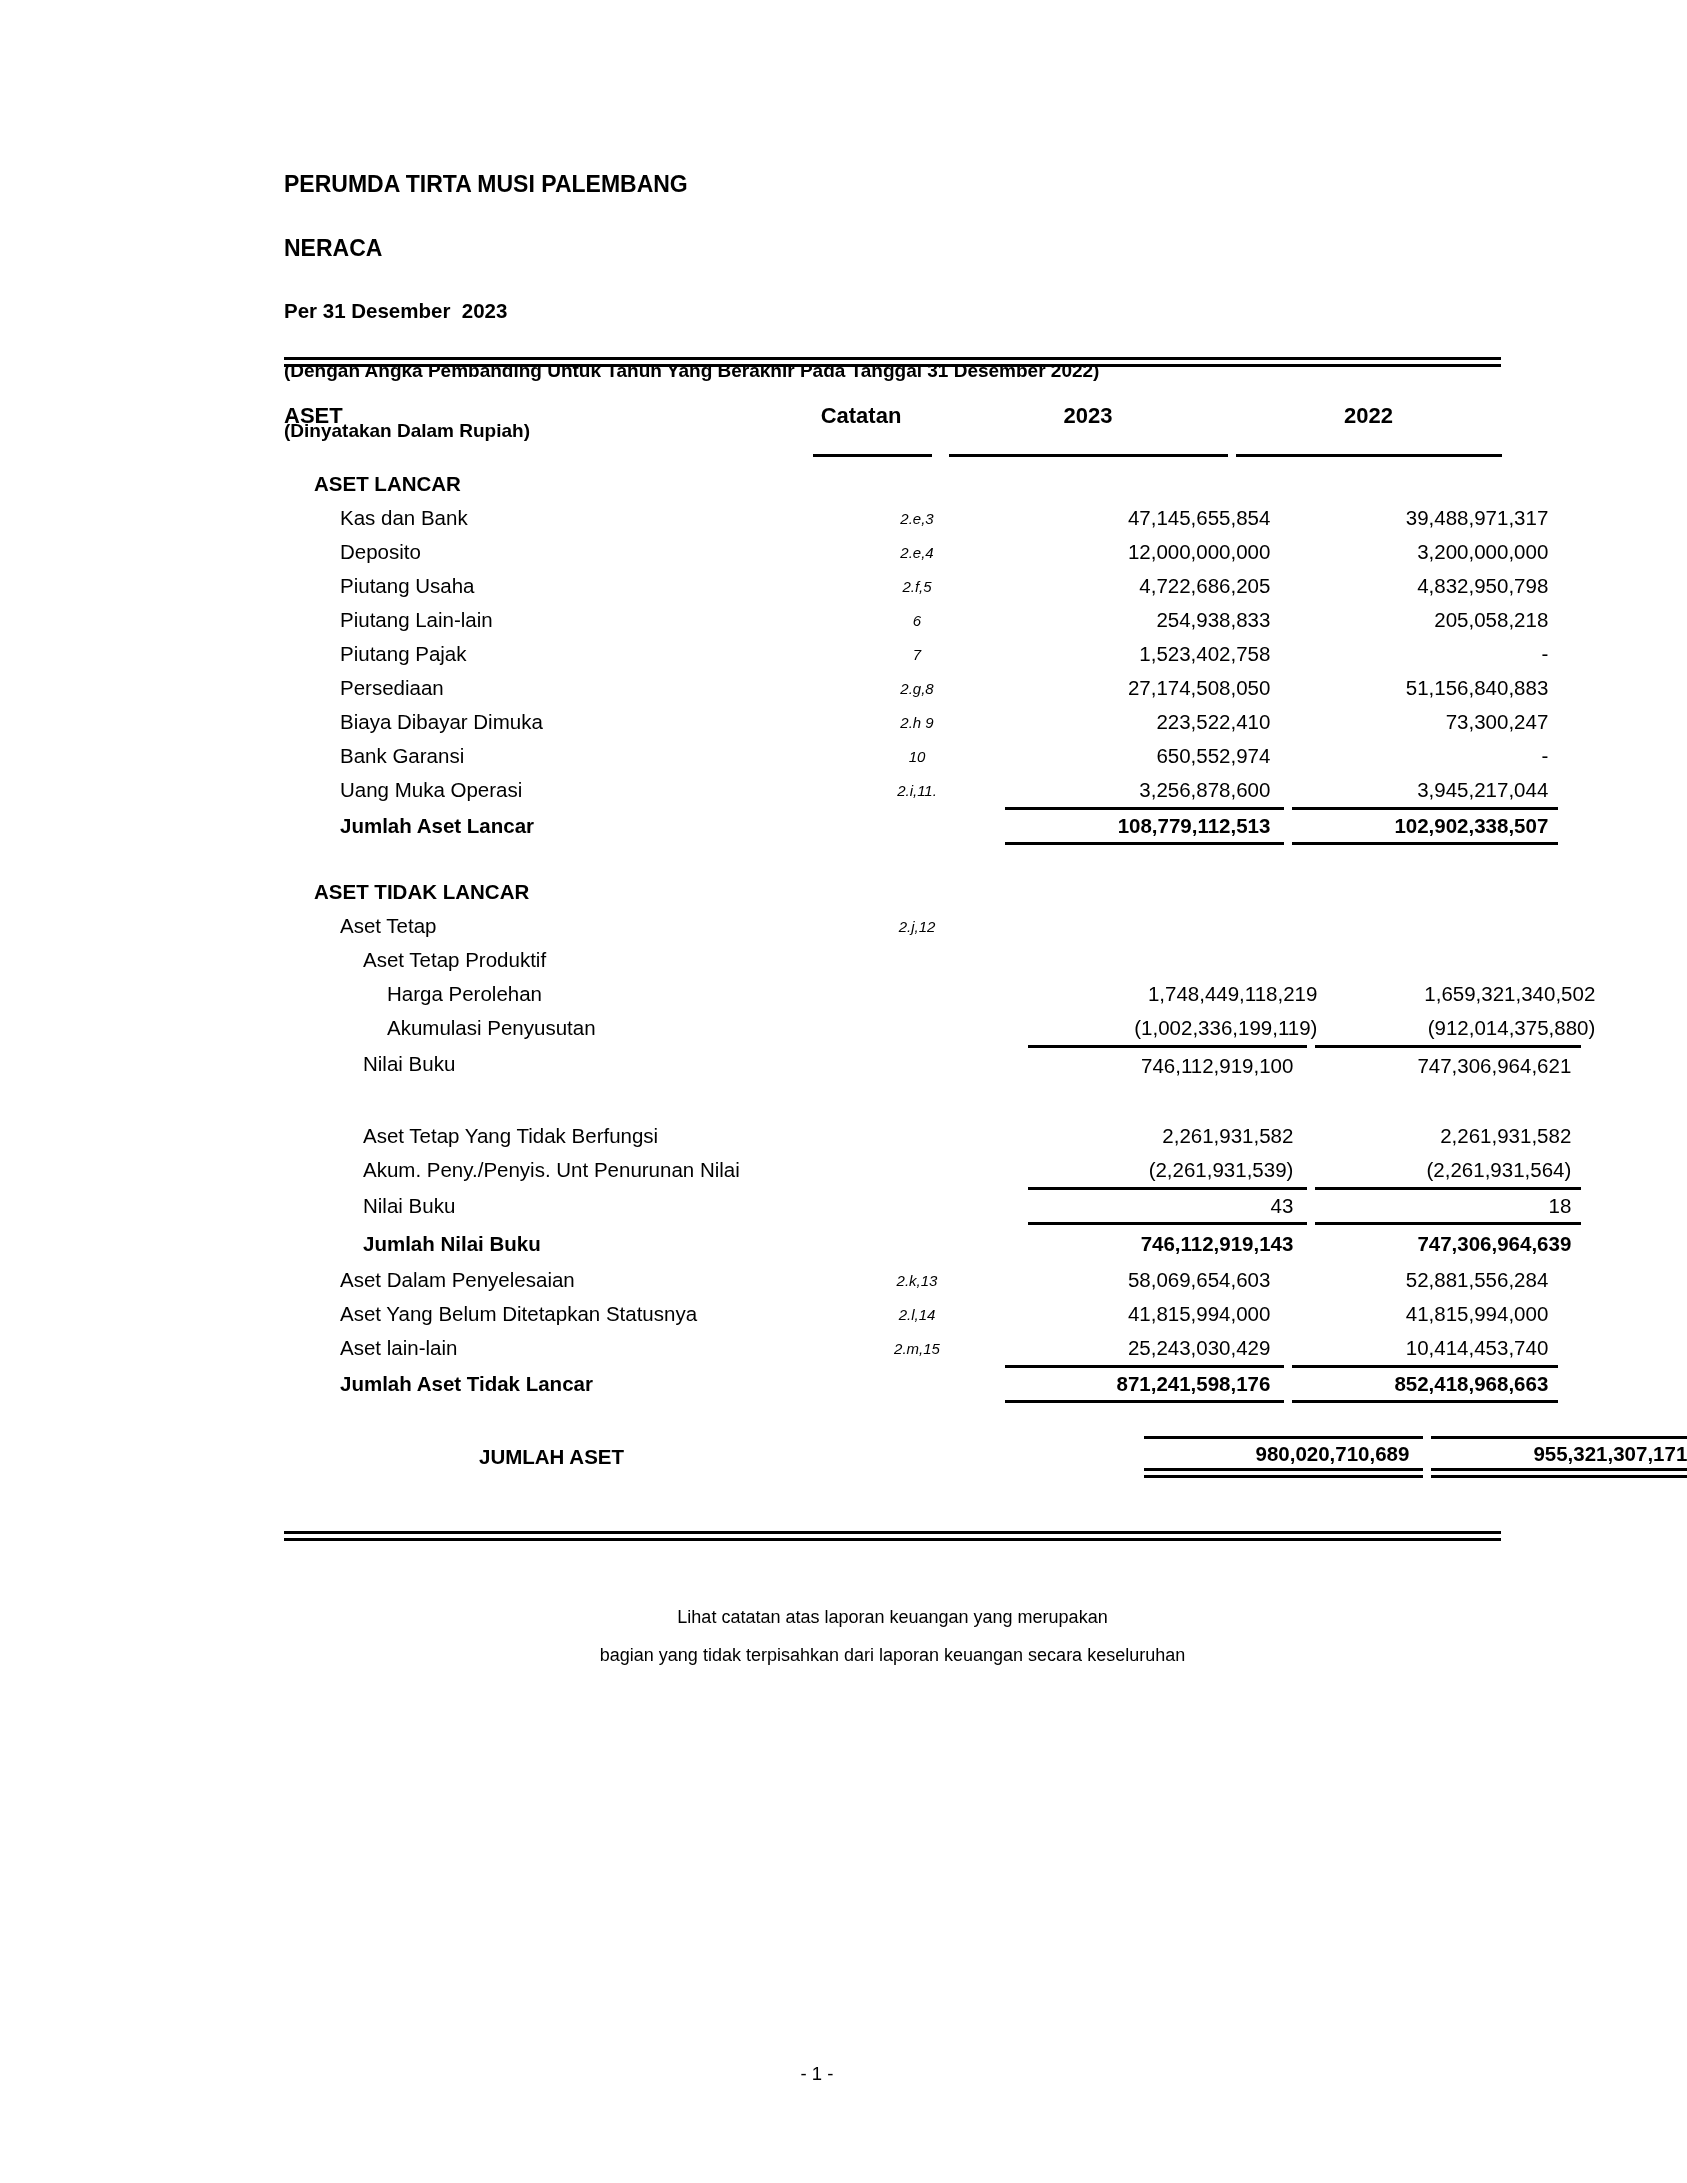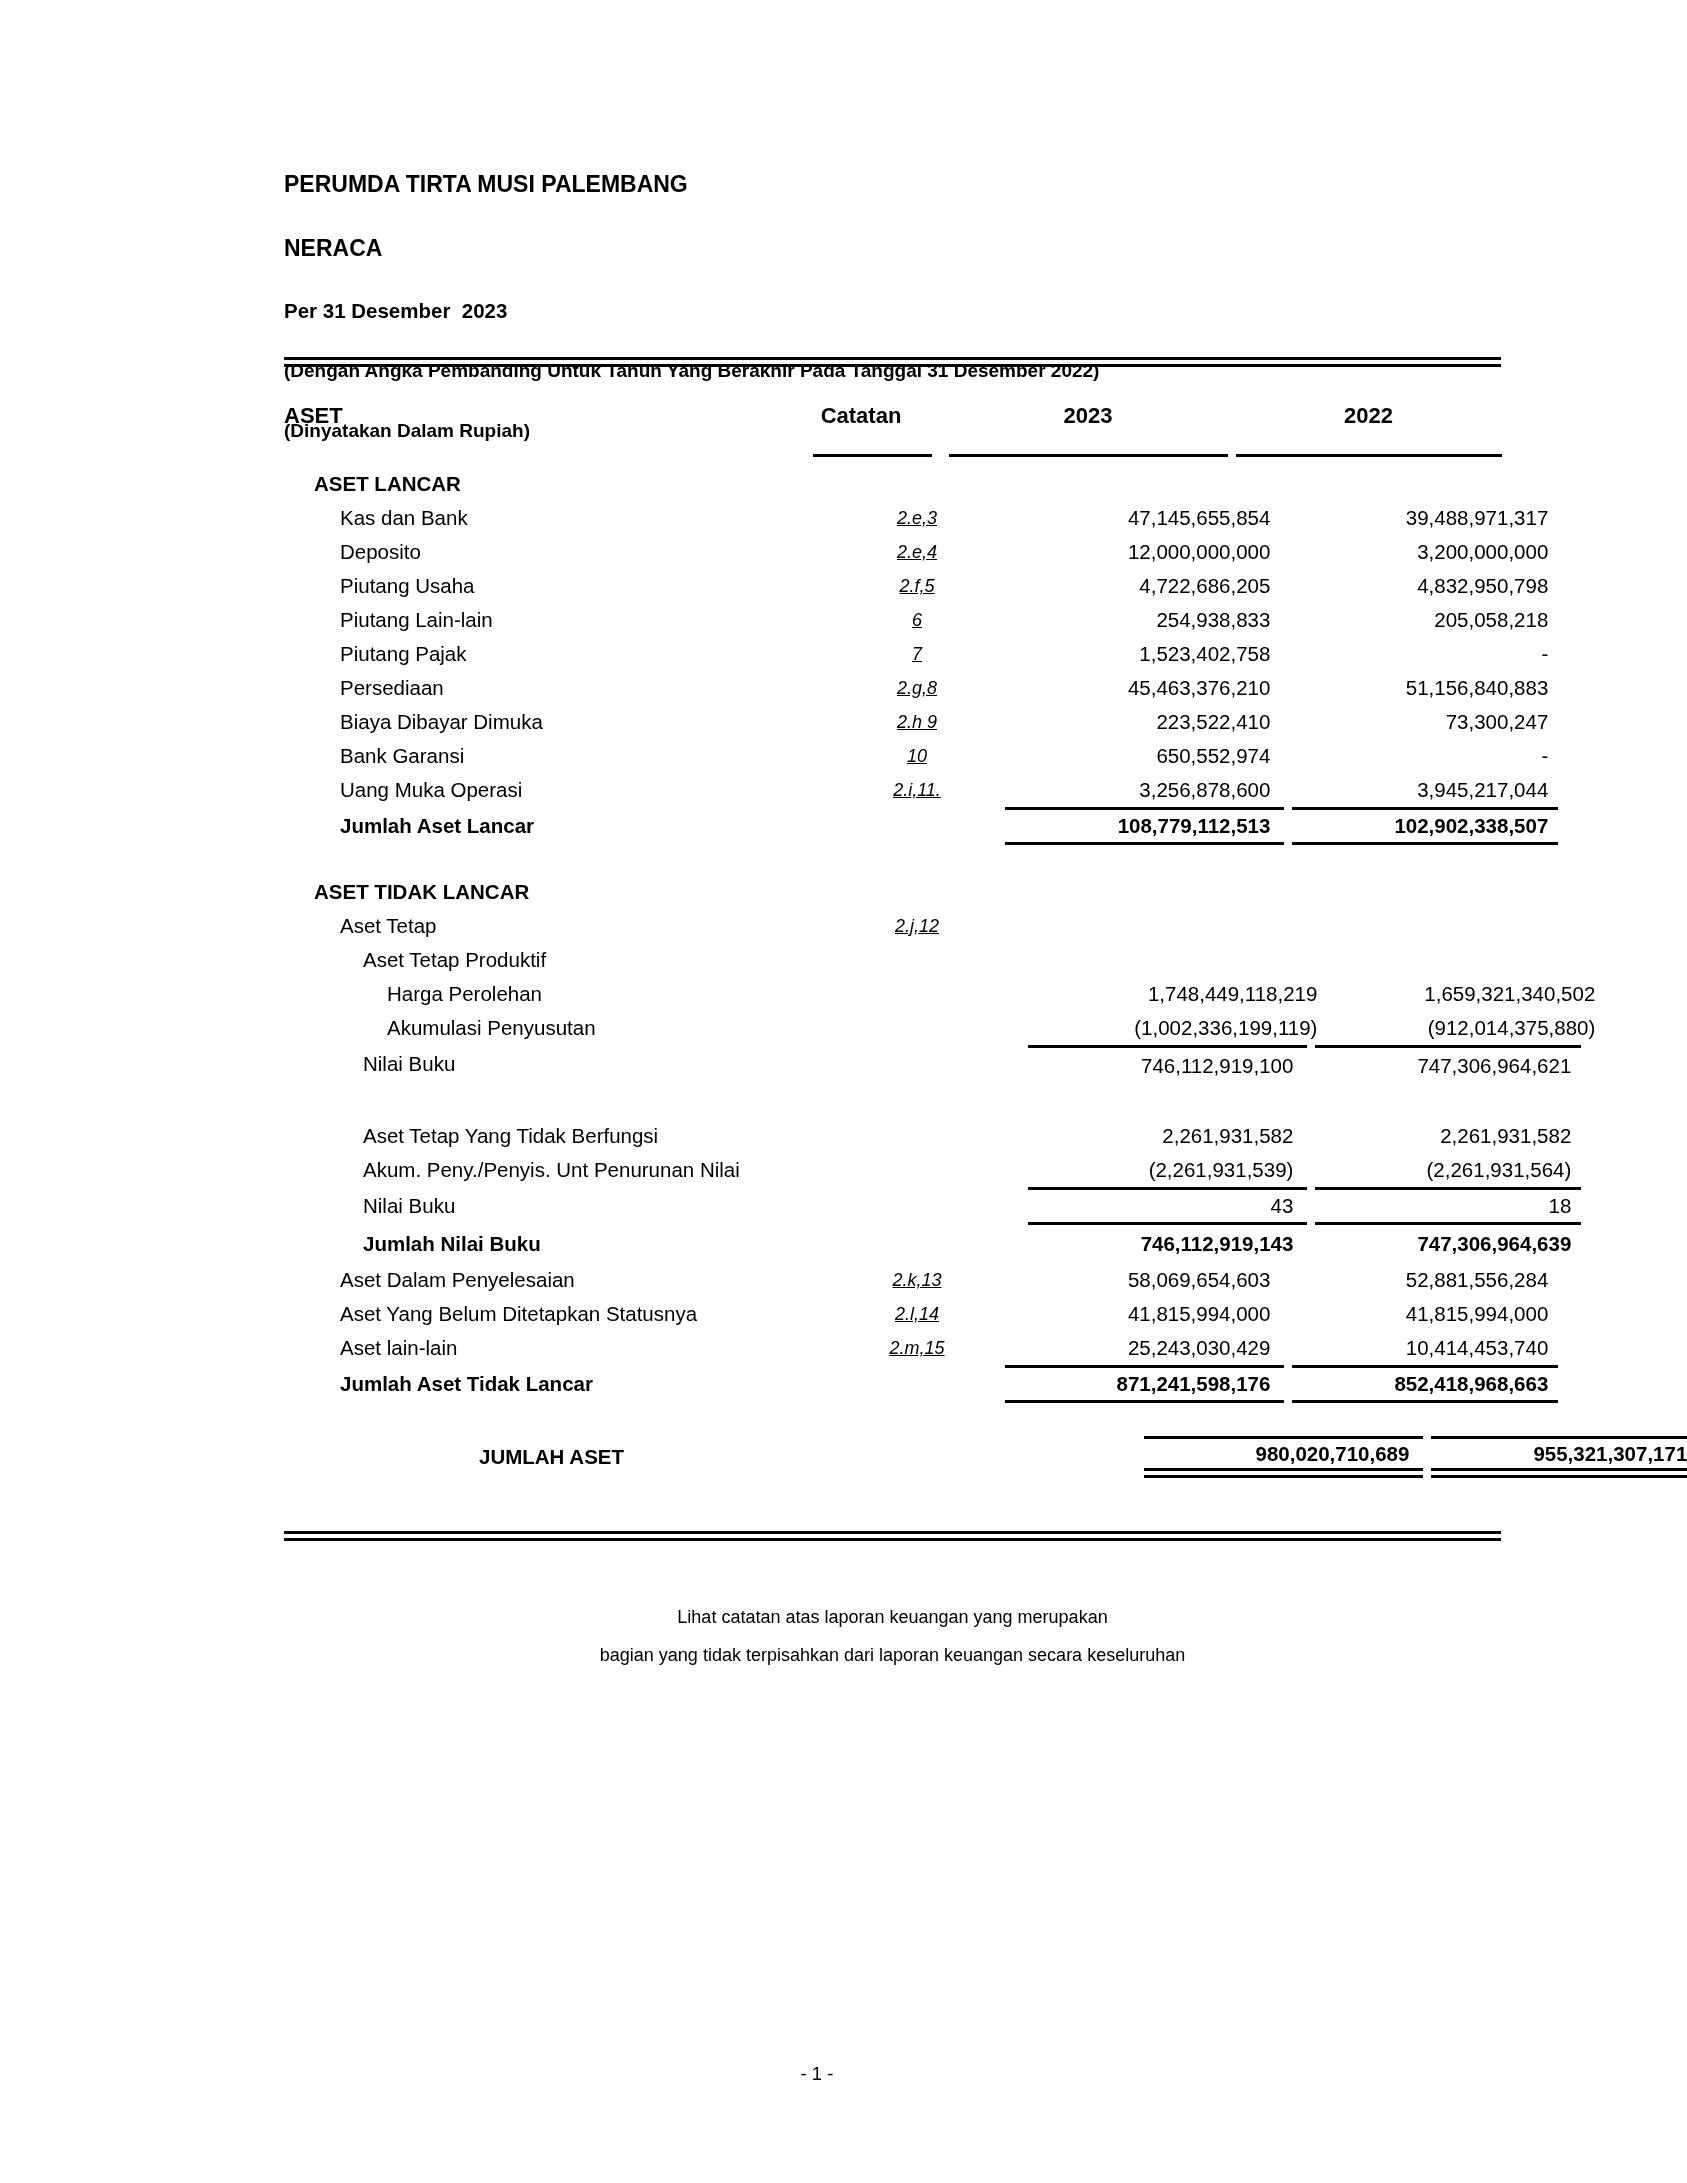--- a/index.html
+++ b/index.html
@@ -34,21 +34,21 @@
   .head-rules .c-v1, .head-rules .c-v2 { background:#000; }
   .head-rules .c-label { background:transparent; }
 
   #table-body { margin-top:10.6px; font-size:20.5px; }
   .row { display:flex; align-items:stretch; min-height:34px; }
   .row.bold { font-weight:bold; }
   .row.tall { min-height:38px; }
   .row.xtall { min-height:42px; }
   .cell-label { flex:0 0 496px; display:flex; align-items:center; }
   .cell-note  { flex:0 0 162px; display:flex; align-items:center; justify-content:center;
-                font-style:italic; font-weight:normal; font-size:18px;text-decoration:underline; }
+                font-style:italic; font-weight:normal; font-size:15px; }
   .cell-v1 { flex:0 0 279px; margin-left:6.6px; display:flex; align-items:center;
              justify-content:flex-end; padding-right:13.2px; box-sizing:border-box; }
   .cell-v2 { flex:0 0 266px; margin-left:8px; display:flex; align-items:center;
              justify-content:flex-end; padding-right:9.3px; box-sizing:border-box; }
   .rule-above { border-top:3.3px solid #000; }
   .rule-below { border-bottom:3.3px solid #000; }
   .rule-below-double { border-bottom:10px double #000; }
 
   
   .doc-footer { position:absolute; left:284px; top:1598px; width:1217px;
@@ -121,21 +121,21 @@
   </div>
         <div class="row">
     <div class="cell-label" style="padding-left: 56px;">Piutang Pajak</div>
     <div class="cell-note">7</div>
     <div class="cell-v1">1,523,402,758</div>
     <div class="cell-v2">-</div>
   </div>
         <div class="row">
     <div class="cell-label" style="padding-left: 56px;">Persediaan</div>
     <div class="cell-note">2.g,8</div>
-    <div class="cell-v1">45,463,376,210</div>
+    <div class="cell-v1">27,174,508,050</div>
     <div class="cell-v2">51,156,840,883</div>
   </div>
         <div class="row">
     <div class="cell-label" style="padding-left: 56px;">Biaya Dibayar Dimuka</div>
     <div class="cell-note">2.h 9</div>
     <div class="cell-v1">223,522,410</div>
     <div class="cell-v2">73,300,247</div>
   </div>
         <div class="row">
     <div class="cell-label" style="padding-left: 56px;">Bank Garansi</div>

